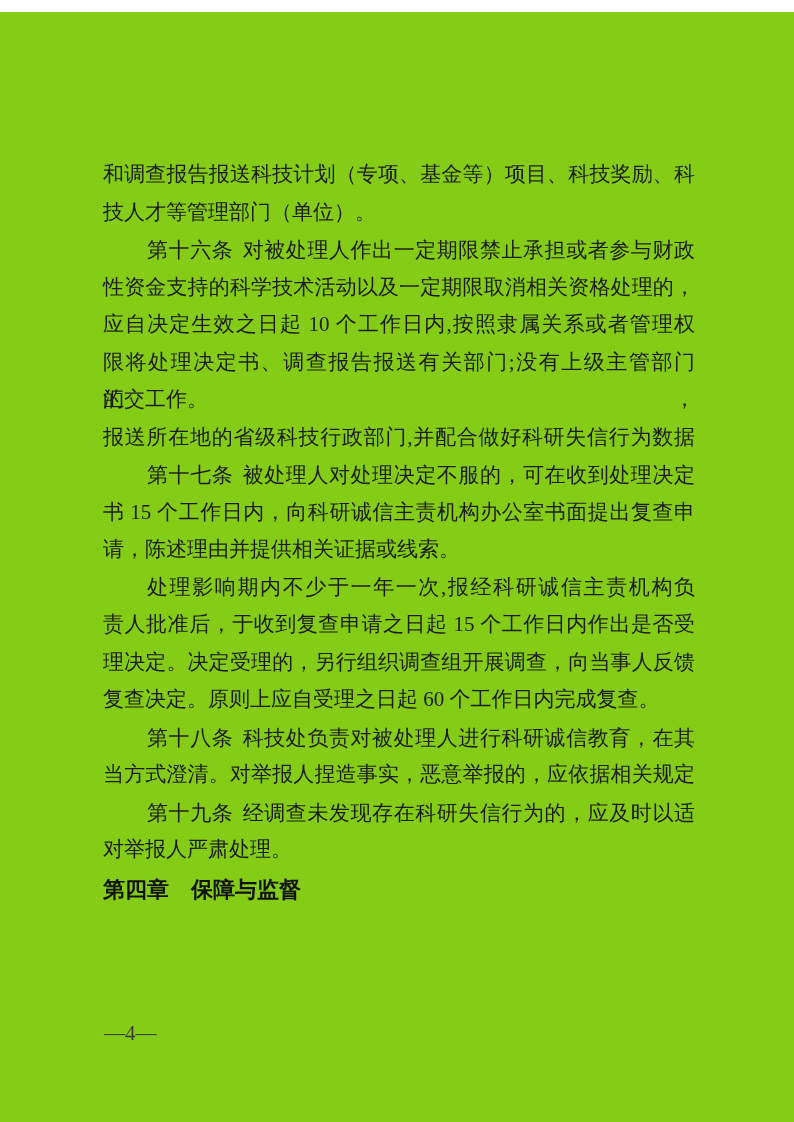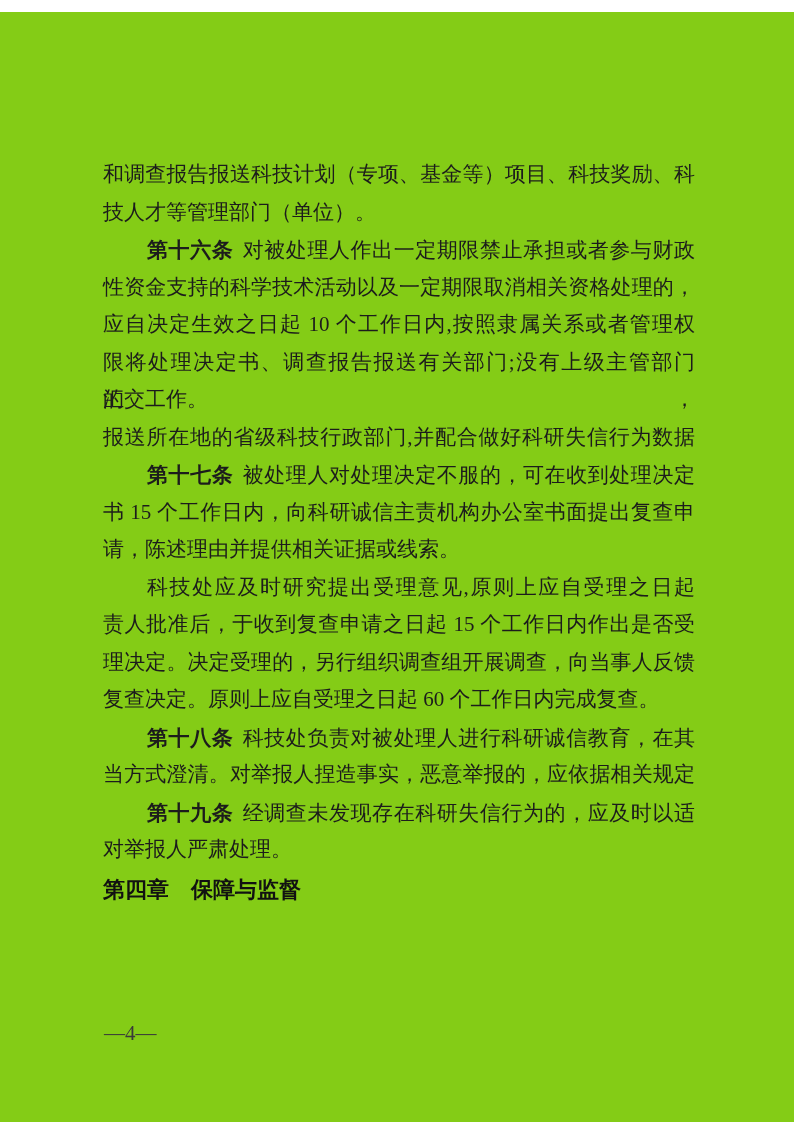--- a/index.html
+++ b/index.html
@@ -39,21 +39,21 @@
   }
   .line.fill {
     white-space: normal;
     text-align-last: justify;
   }
   .line.indent {
     text-indent: 44px;
   }
   .term {
     font-family: "Liberation Sans", "DejaVu Sans", sans-serif;
-    font-weight: 700;
+    font-weight: 400;
     margin-right: 0.45em;
   }
   .chapter {
     margin-top: 2px;
     height: 37.5px;
     line-height: 37.5px;
     text-align: left;
     font-family: "Liberation Sans", "DejaVu Sans", sans-serif;
     font-weight: 700;
     font-size: 22px;
@@ -79,21 +79,21 @@
         <div class="line">技人才等管理部门（单位）。</div>
         <div class="line fill indent"><span class="term">第十六条</span>对被处理人作出一定期限禁止承担或者参与财政</div>
         <div class="line fill">性资金支持的科学技术活动以及一定期限取消相关资格处理的，</div>
         <div class="line fill">应自决定生效之日起 10 个工作日内,按照隶属关系或者管理权</div>
         <div class="line fill">限将处理决定书、调查报告报送有关部门;没有上级主管部门的，</div>
         <div class="line">汇交工作。</div>
         <div class="line fill">报送所在地的省级科技行政部门,并配合做好科研失信行为数据</div>
         <div class="line fill indent"><span class="term">第十七条</span>被处理人对处理决定不服的，可在收到处理决定</div>
         <div class="line fill">书 15 个工作日内，向科研诚信主责机构办公室书面提出复查申</div>
         <div class="line">请，陈述理由并提供相关证据或线索。</div>
-        <div class="line fill indent">科技处应及时研究提出受理意见,原则上应自受理之日起</div>
+        <div class="line fill indent">处理影响期内不少于一年一次,报经科研诚信主责机构负</div>
         <div class="line fill">责人批准后，于收到复查申请之日起 15 个工作日内作出是否受</div>
         <div class="line fill">理决定。决定受理的，另行组织调查组开展调查，向当事人反馈</div>
         <div class="line">复查决定。原则上应自受理之日起 60 个工作日内完成复查。</div>
         <div class="line fill indent"><span class="term">第十八条</span>科技处负责对被处理人进行科研诚信教育，在其</div>
         <div class="line fill">当方式澄清。对举报人捏造事实，恶意举报的，应依据相关规定</div>
         <div class="line fill indent"><span class="term">第十九条</span>经调查未发现存在科研失信行为的，应及时以适</div>
         <div class="line">对举报人严肃处理。</div>
       </div>
     <div class="chapter">第四章　保障与监督</div>
   </div>

